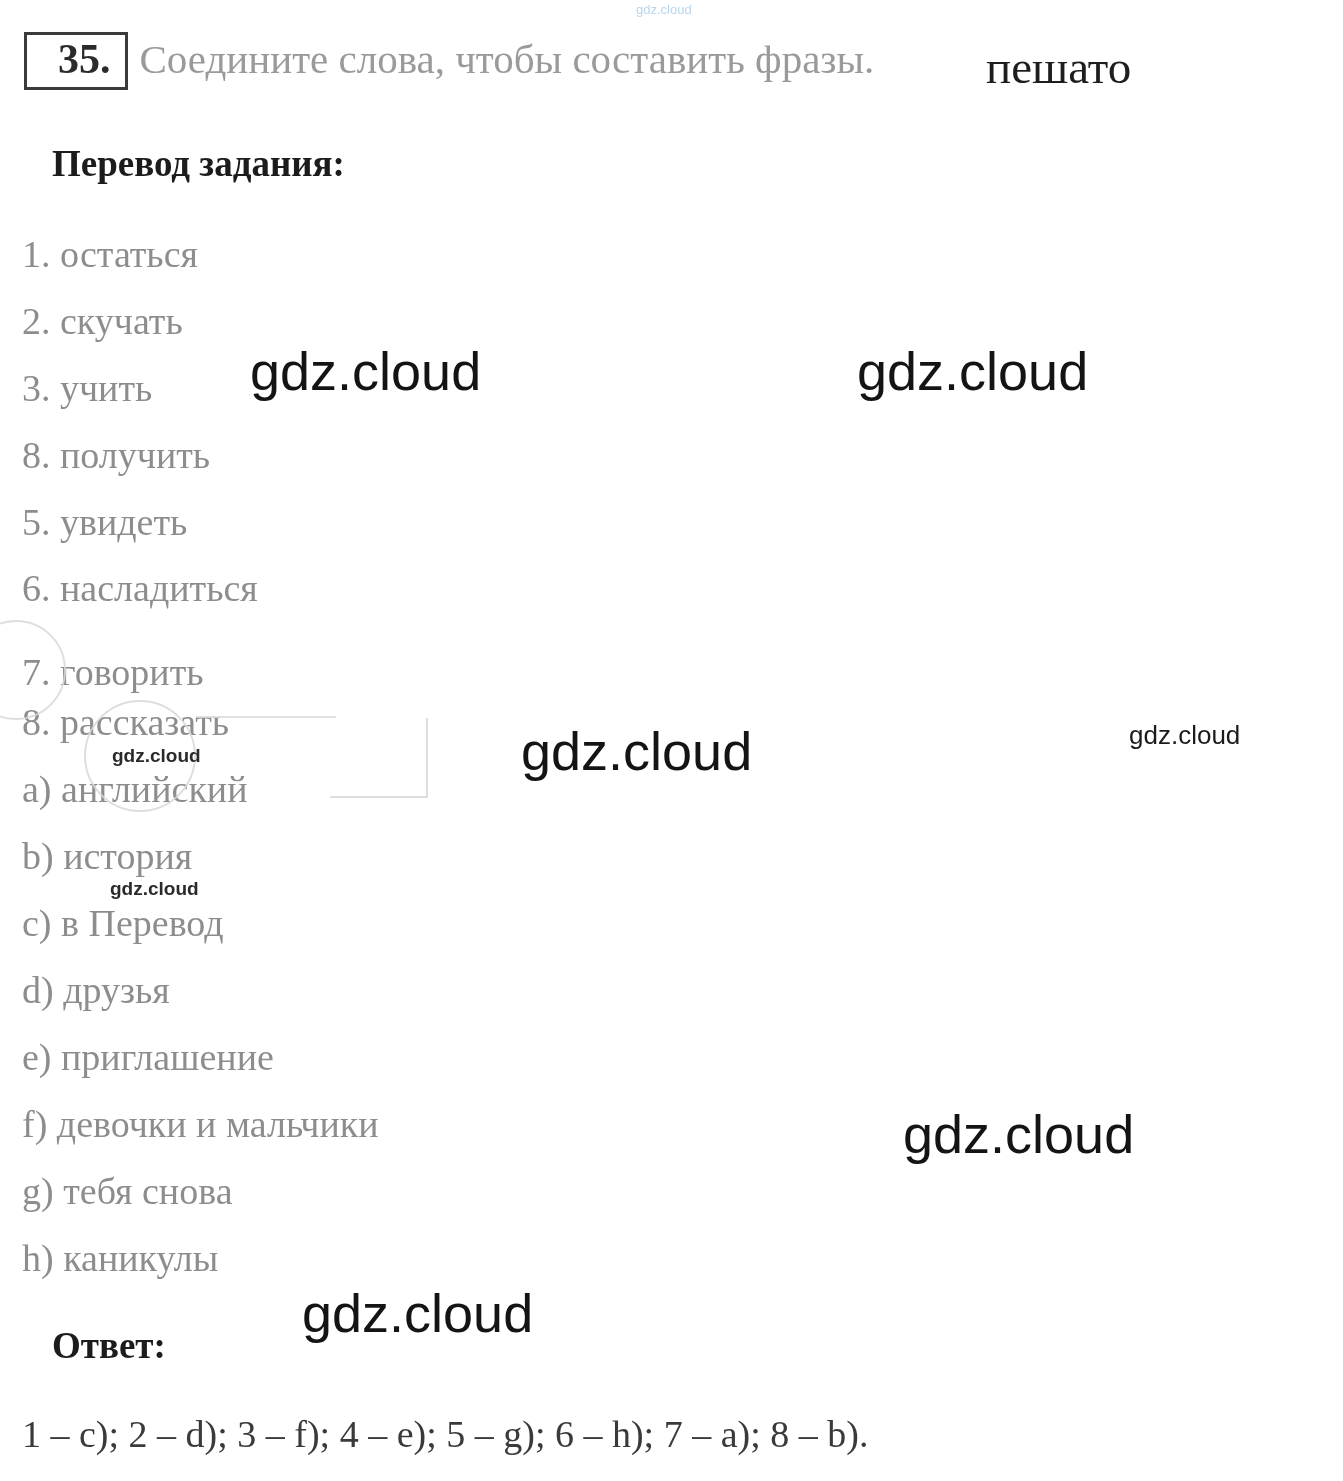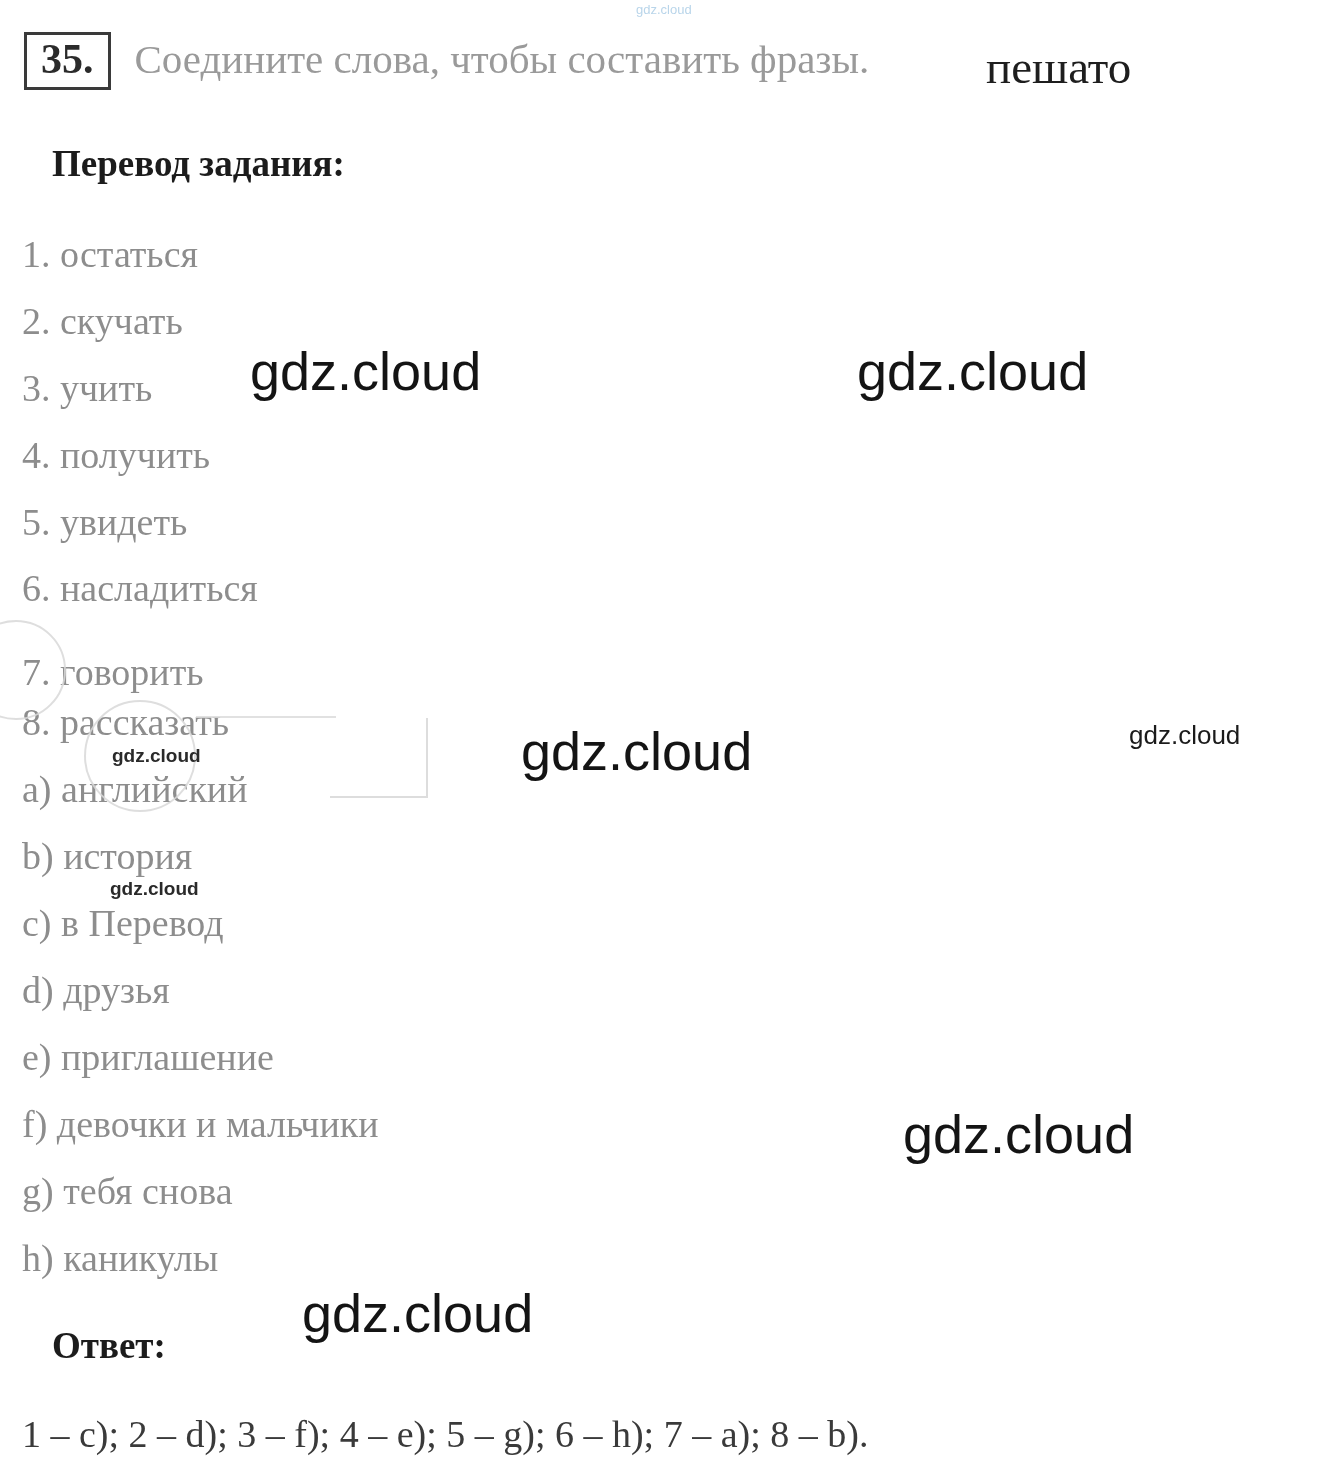--- a/index.html
+++ b/index.html
@@ -35,29 +35,29 @@
   
   .ex-header {
     position: absolute;
     left: 24px;
     top: 32px;
     display: flex;
     align-items: flex-start;
   }
   .ex-number {
     border: 3px solid #3a3a3a;
-    padding: 2px 14px 6px 14px;
+    padding: 2px 14px 6px 31px;
     font-size: 42px;
     font-weight: bold;
     color: #2b2b2b;
     line-height: 1.05;
     font-family: "Liberation Serif", serif;
   }
   .ex-task {
-    margin-left: 24px;
+    margin-left: 12px;
     font-size: 41px;
     color: #9a9a9a;
     line-height: 1.15;
     white-space: nowrap;
     padding-top: 4px;
   }
 
   
   .overlap-word {
     position: absolute;
@@ -171,21 +171,21 @@
     <div class="ex-task">Соедините слова, чтобы составить фразы.</div>
   </div>
 
   <div class="overlap-word">пешато</div>
 
   <div class="section-title" id="translation-title">Перевод задания:</div>
 
   <div class="list-line" style="top:232px">1. остаться</div>
   <div class="list-line" style="top:299px">2. скучать</div>
   <div class="list-line" style="top:366px">3. учить</div>
-  <div class="list-line" style="top:433px">4. получить</div>
+  <div class="list-line" style="top:433px">8. получить</div>
   <div class="list-line" style="top:500px">5. увидеть</div>
   <div class="list-line" style="top:566px">6. насладиться</div>
   <div class="list-line" style="top:650px">7. говорить</div>
   <div class="list-line" style="top:700px">8. рассказать</div>
 
   <div class="list-line" style="top:767px">a) английский</div>
   <div class="list-line" style="top:834px">b) история</div>
   <div class="list-line" style="top:901px">c) в Перевод</div>
   <div class="list-line" style="top:968px">d) друзья</div>
   <div class="list-line" style="top:1035px">e) приглашение</div>

